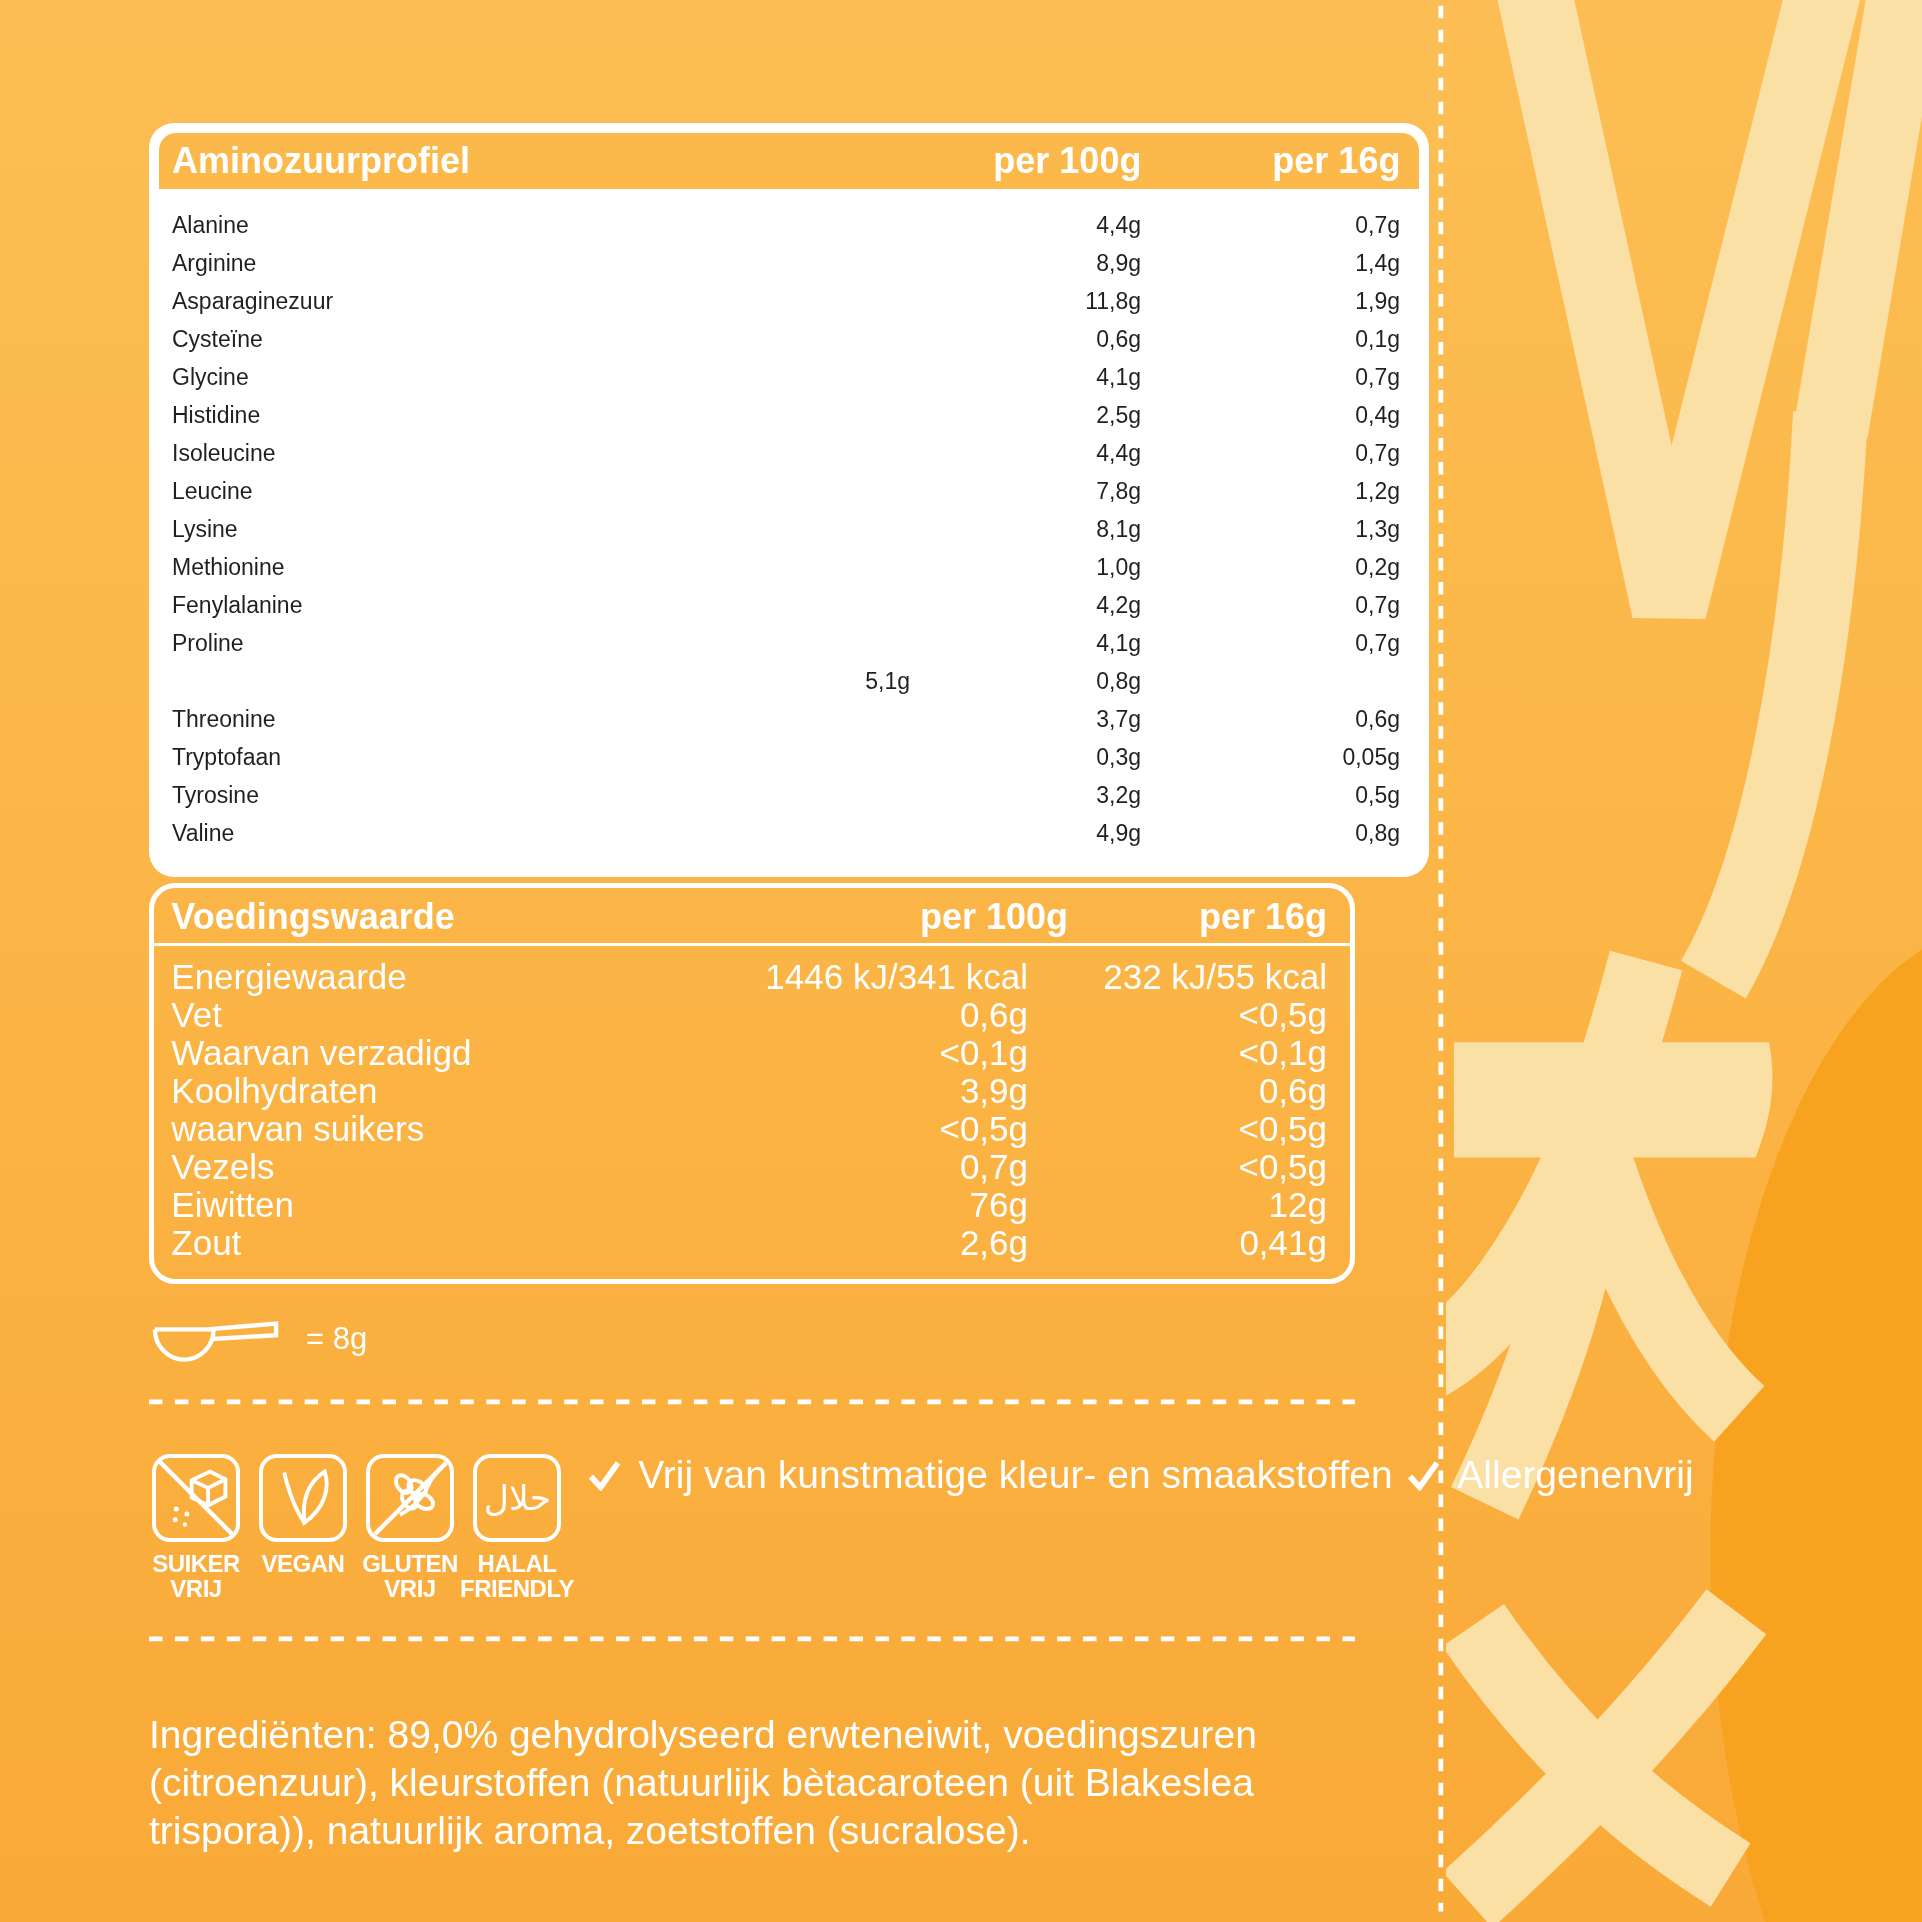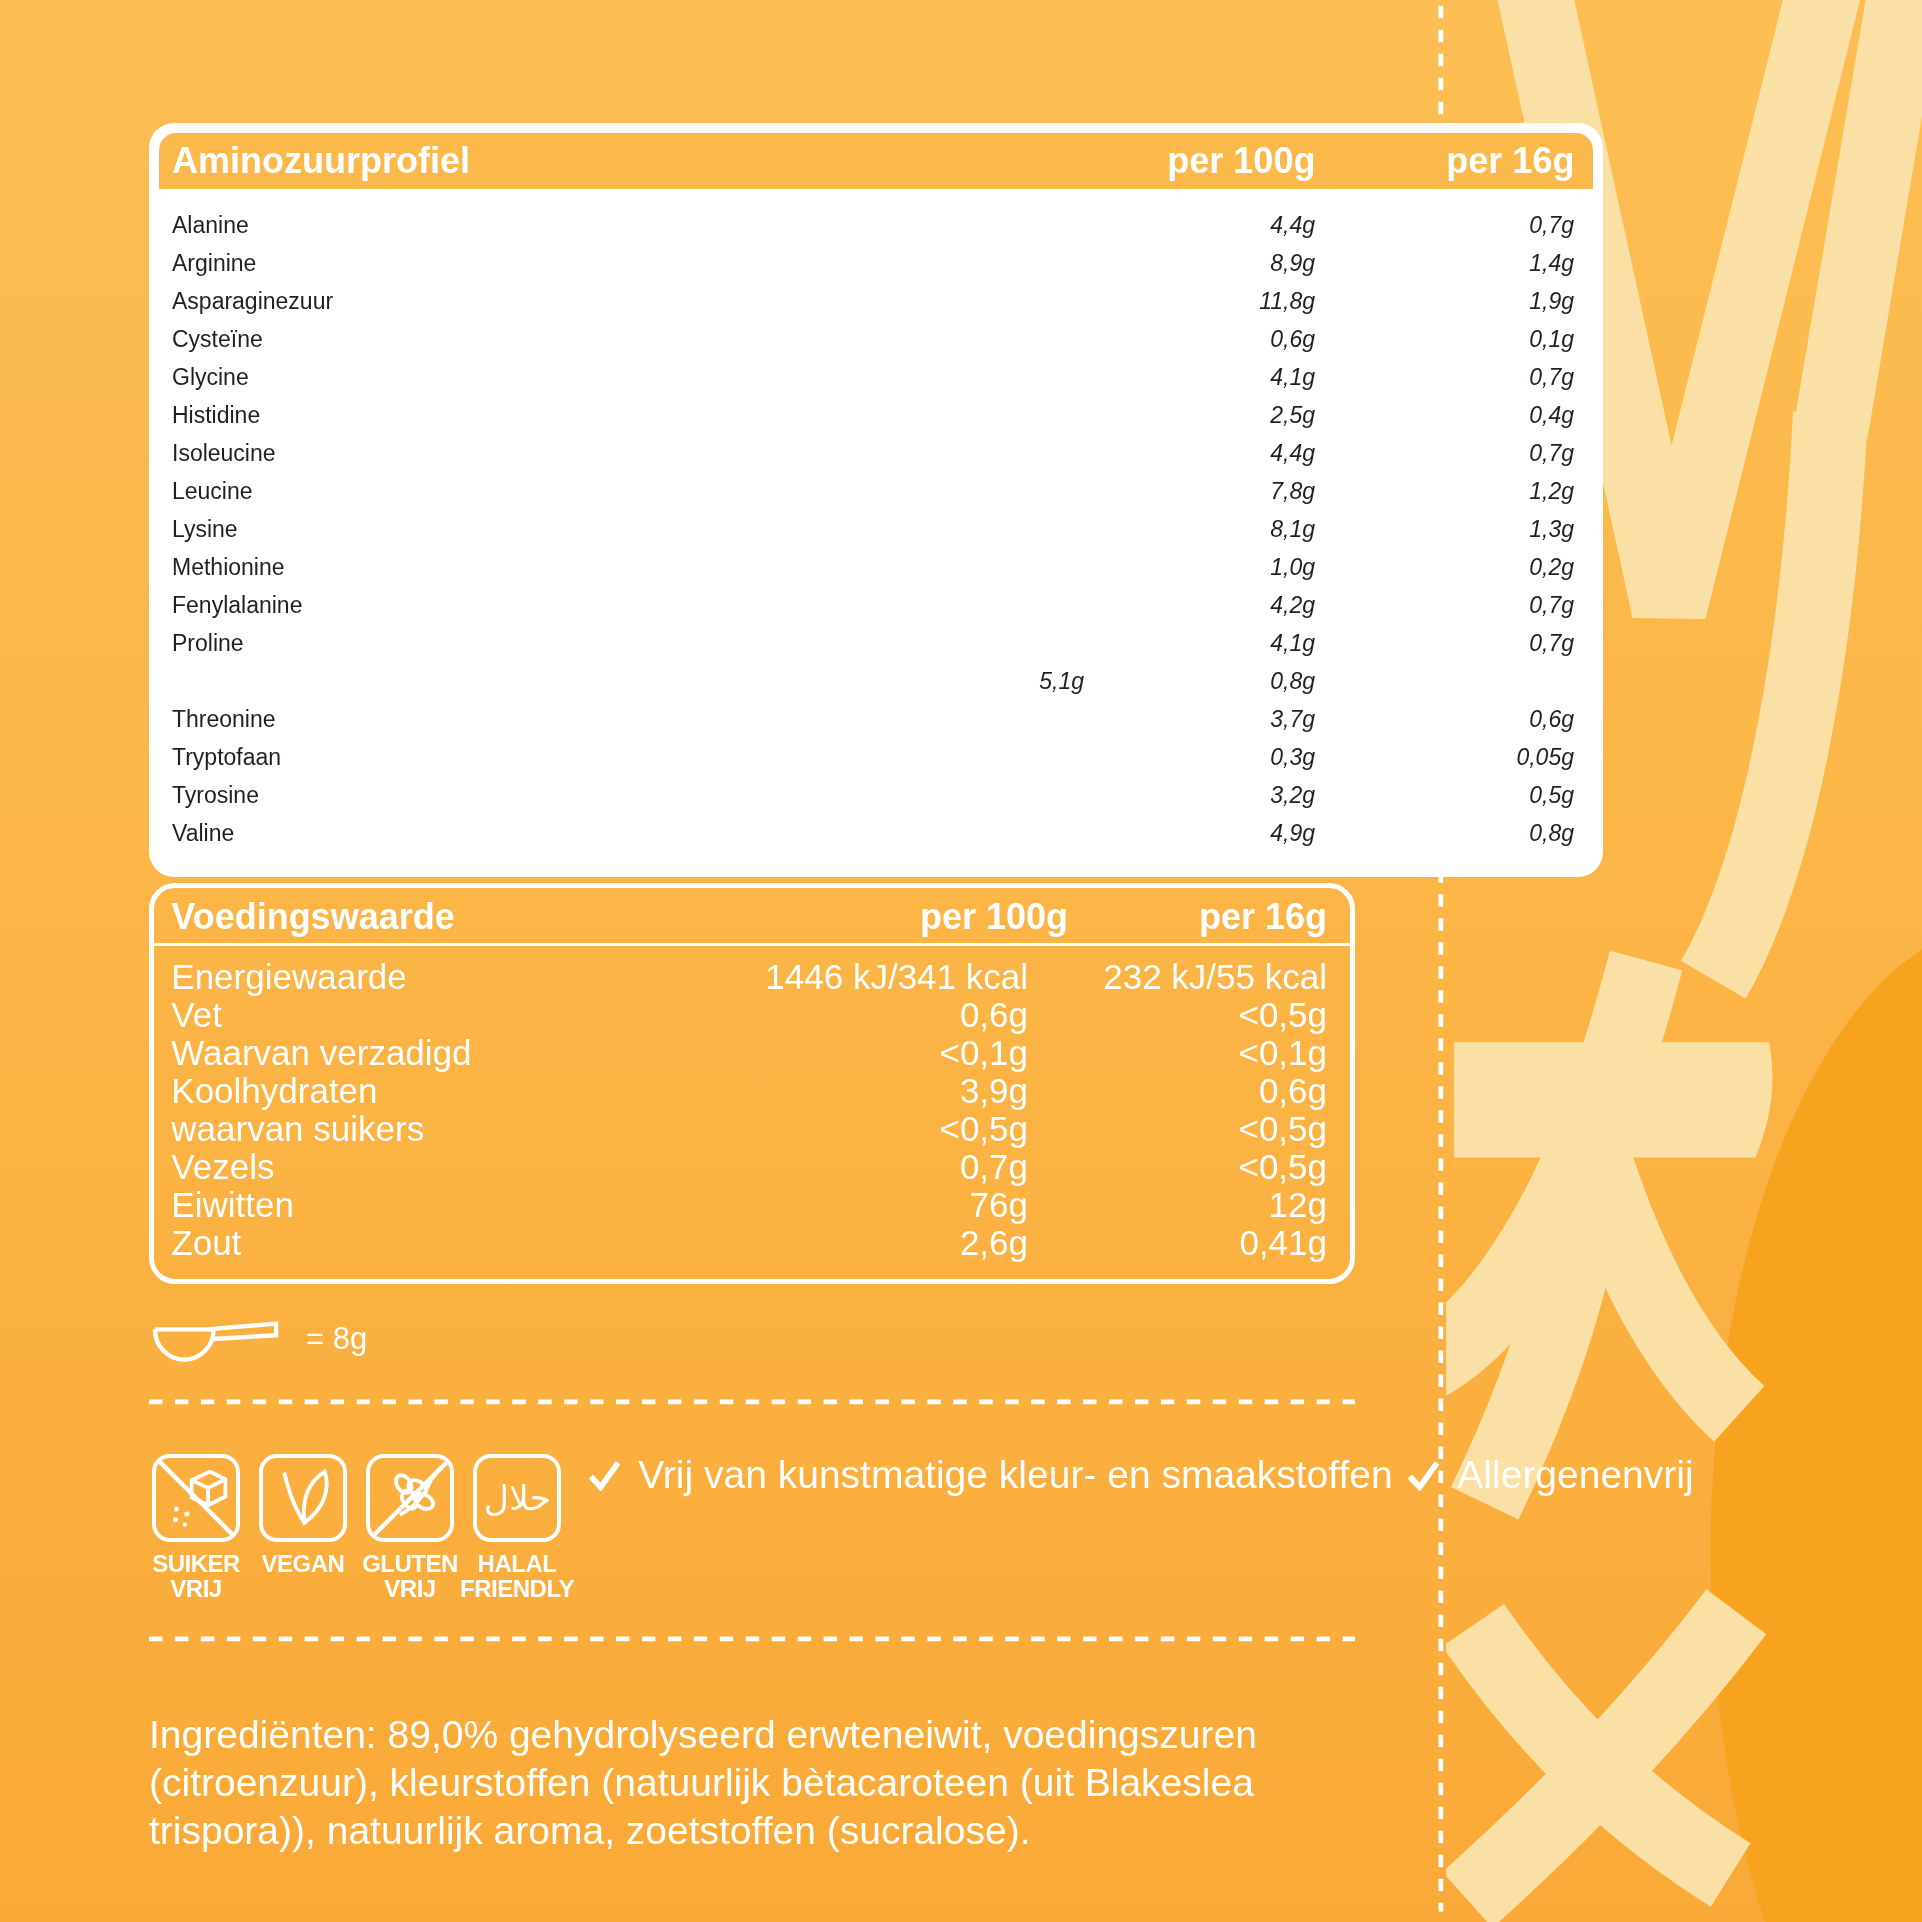--- a/index.html
+++ b/index.html
@@ -5,31 +5,31 @@
   html,body{margin:0;padding:0;}
   body{
     width:1922px;height:1922px;position:relative;overflow:hidden;
     font-family:"Liberation Sans",sans-serif;
     background:linear-gradient(180deg,#FCBE54 0%,#FBB647 45%,#F9A937 100%);
   }
   
   .decor-svg{position:absolute;left:1446px;top:0;}
   .dash-vertical{position:absolute;left:1437px;top:0;}
   
-  .amino-table{position:absolute;left:149px;top:123px;width:1454px;background:#fff;border-radius:25px;}
+  .amino-table{position:absolute;left:149px;top:123px;width:1280px;background:#fff;border-radius:25px;}
   .amino-header{
     margin:9.6px 9.6px 0;background:#FBB84B;border-radius:17.3px 17.3px 0 0;
     display:grid;grid-template-columns:1fr 231px 259px;align-items:center;
     height:56px;padding:0 19px 0 13.4px;box-sizing:border-box;
     color:#fff;font-weight:700;font-size:36px;
   }
   .amino-header .colh{text-align:right;}
   .amino-rows{padding:17.3px 29px 25px 23px;font-size:23px;line-height:38px;color:#231F20;}
   .t-row{display:grid;grid-template-columns:1fr 231px 259px;}
-  .t-row .val{text-align:right;font-style:italic;}
+  .t-row .val{text-align:right;}
   
   .nutrition-table{
     position:absolute;left:149px;top:883px;width:1206px;box-sizing:border-box;
     border:5.8px solid #fff;border-radius:26px;color:#fff;
   }
   .nutrition-header{
     display:grid;grid-template-columns:1fr 317px 259px;
     padding:7.7px 23px 0 17.3px;font-weight:700;font-size:36px;line-height:42px;
   }
   .nutrition-header .colh{text-align:right;}

